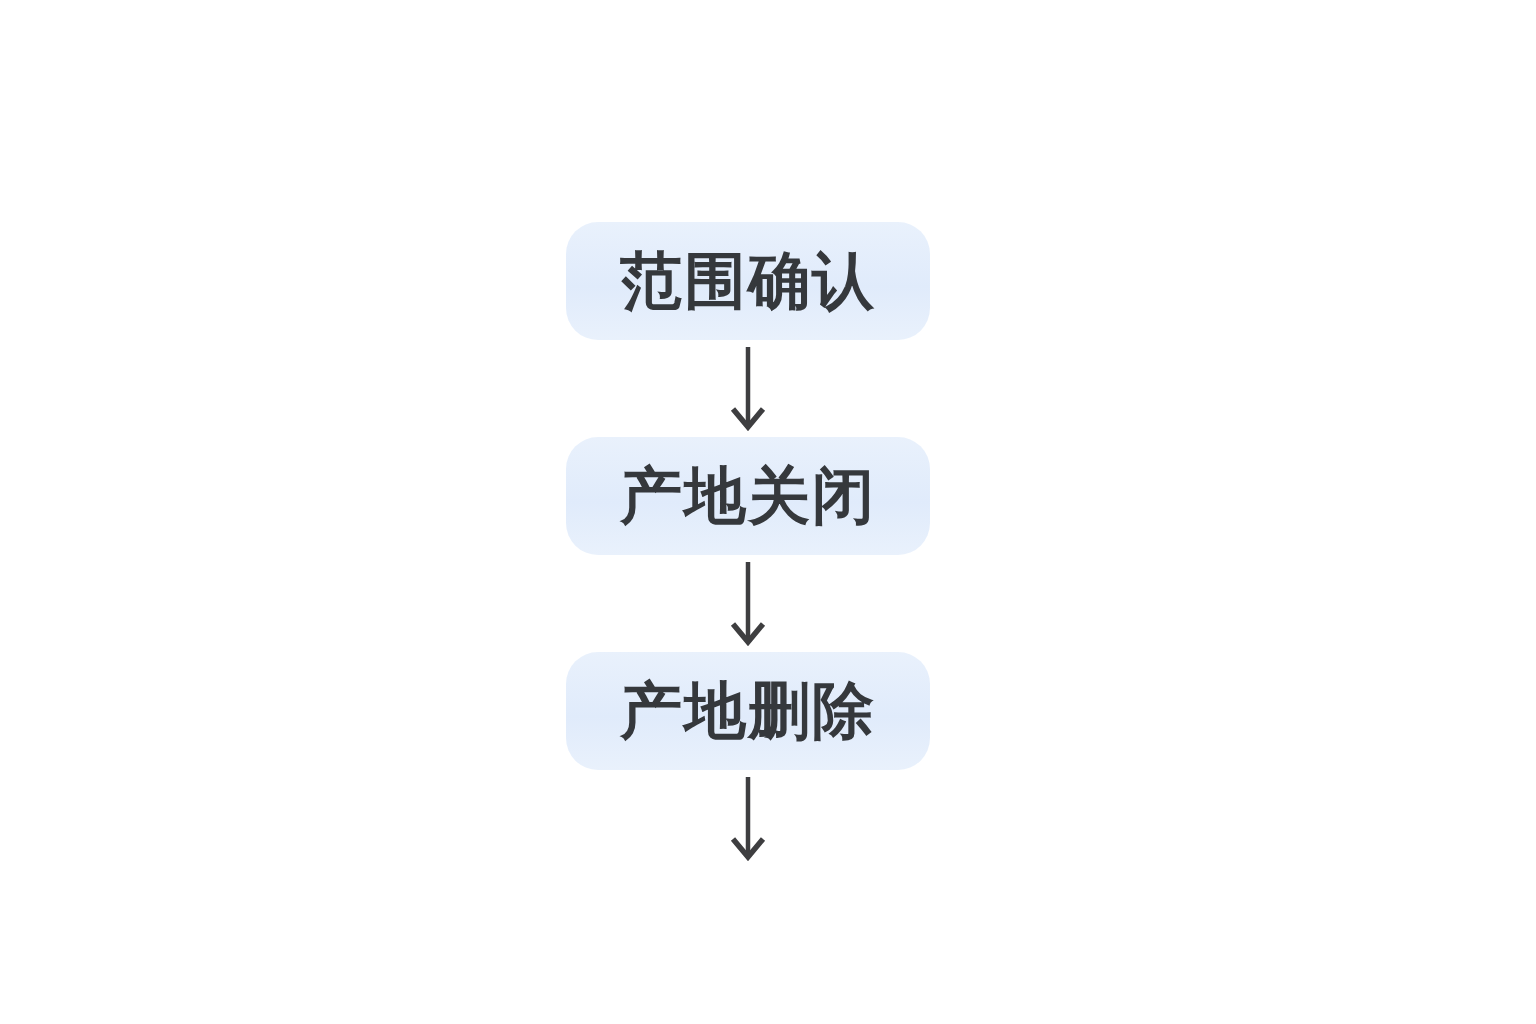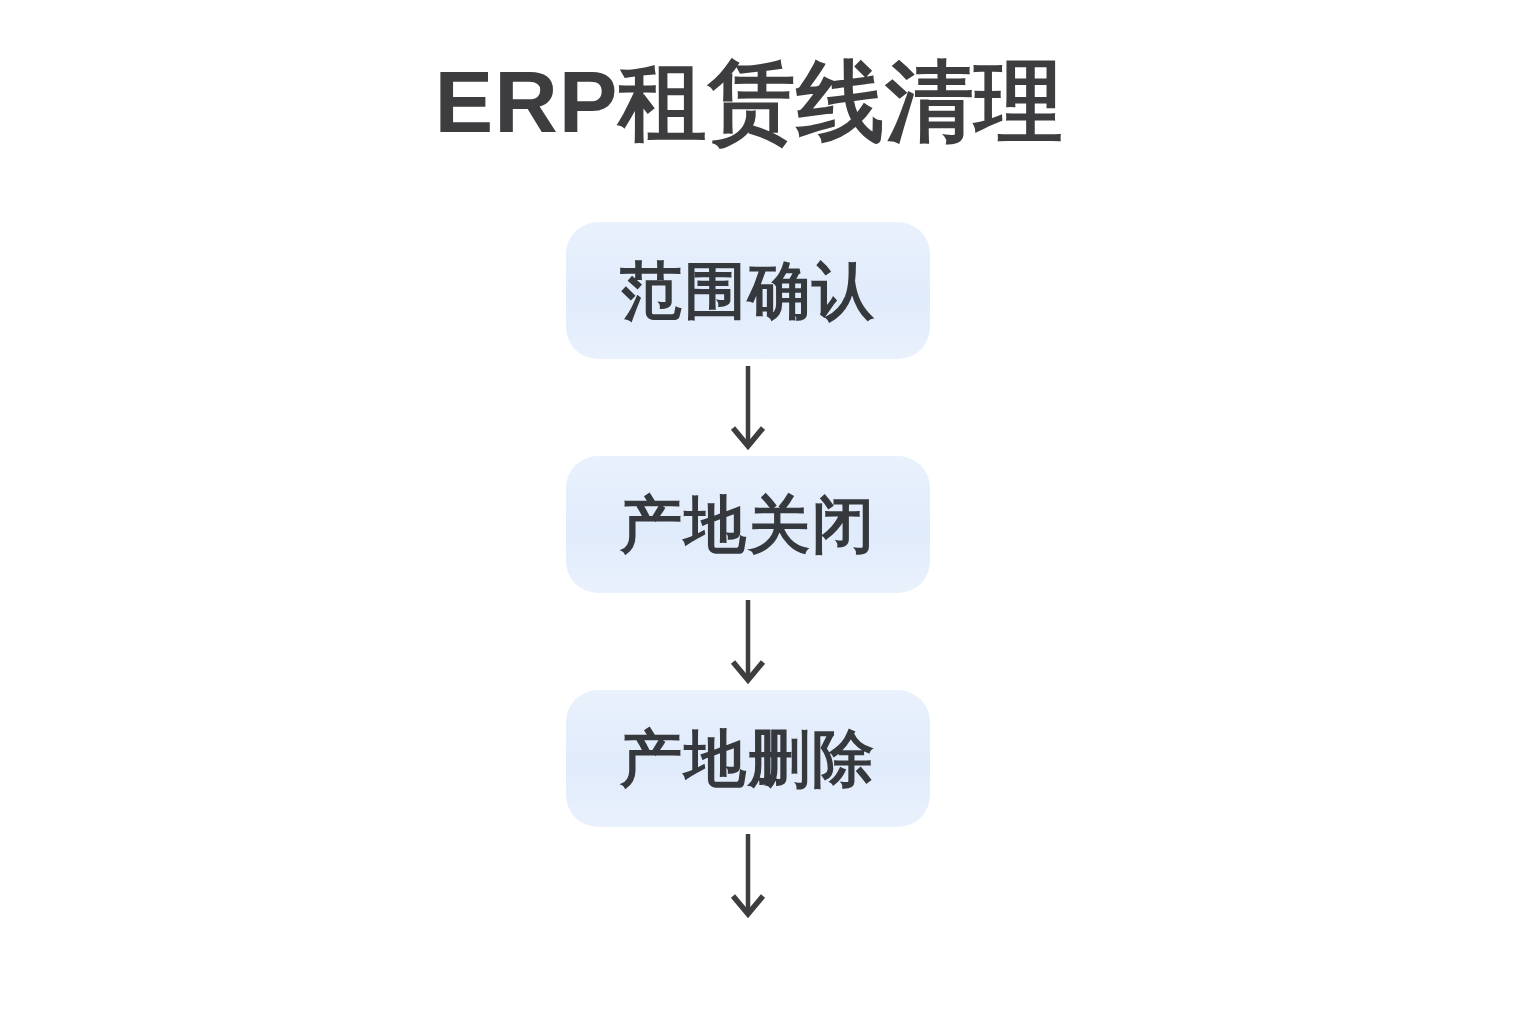--- a/index.html
+++ b/index.html
@@ -40,21 +40,21 @@
     position: absolute;
     top: 222px;
     left: 748px;
     transform: translateX(-50%);
     display: flex;
     flex-direction: column;
     align-items: center;
   }
   .step {
     width: 364px;
-    height: 137px;
+    height: 118px;
     border-radius: 32px;
     background: linear-gradient(180deg, var(--box-fill-top) 0%, var(--box-fill) 55%, var(--box-fill-top) 100%);
     display: flex;
     align-items: center;
     justify-content: center;
   }
   .step-label {
     font-size: 62px;
     font-weight: 700;
     color: var(--text);
@@ -67,21 +67,20 @@
     align-items: center;
     justify-content: center;
   }
   .arrow svg { display: block; }
 </style>
 </head>
 <body>
 
 <div class="canvas">
 
-  <h1 class="title">ERP租赁线清理</h1>
 
   <div class="flow">
 
     <div class="step">
       <span class="step-label">范围确认</span>
     </div>
 
     <div class="arrow">
       <svg width="44" height="86" viewBox="0 0 44 86" aria-hidden="true">
         <line x1="22" y1="1" x2="22" y2="80" stroke="var(--arrow)" stroke-width="4.5"></line>

